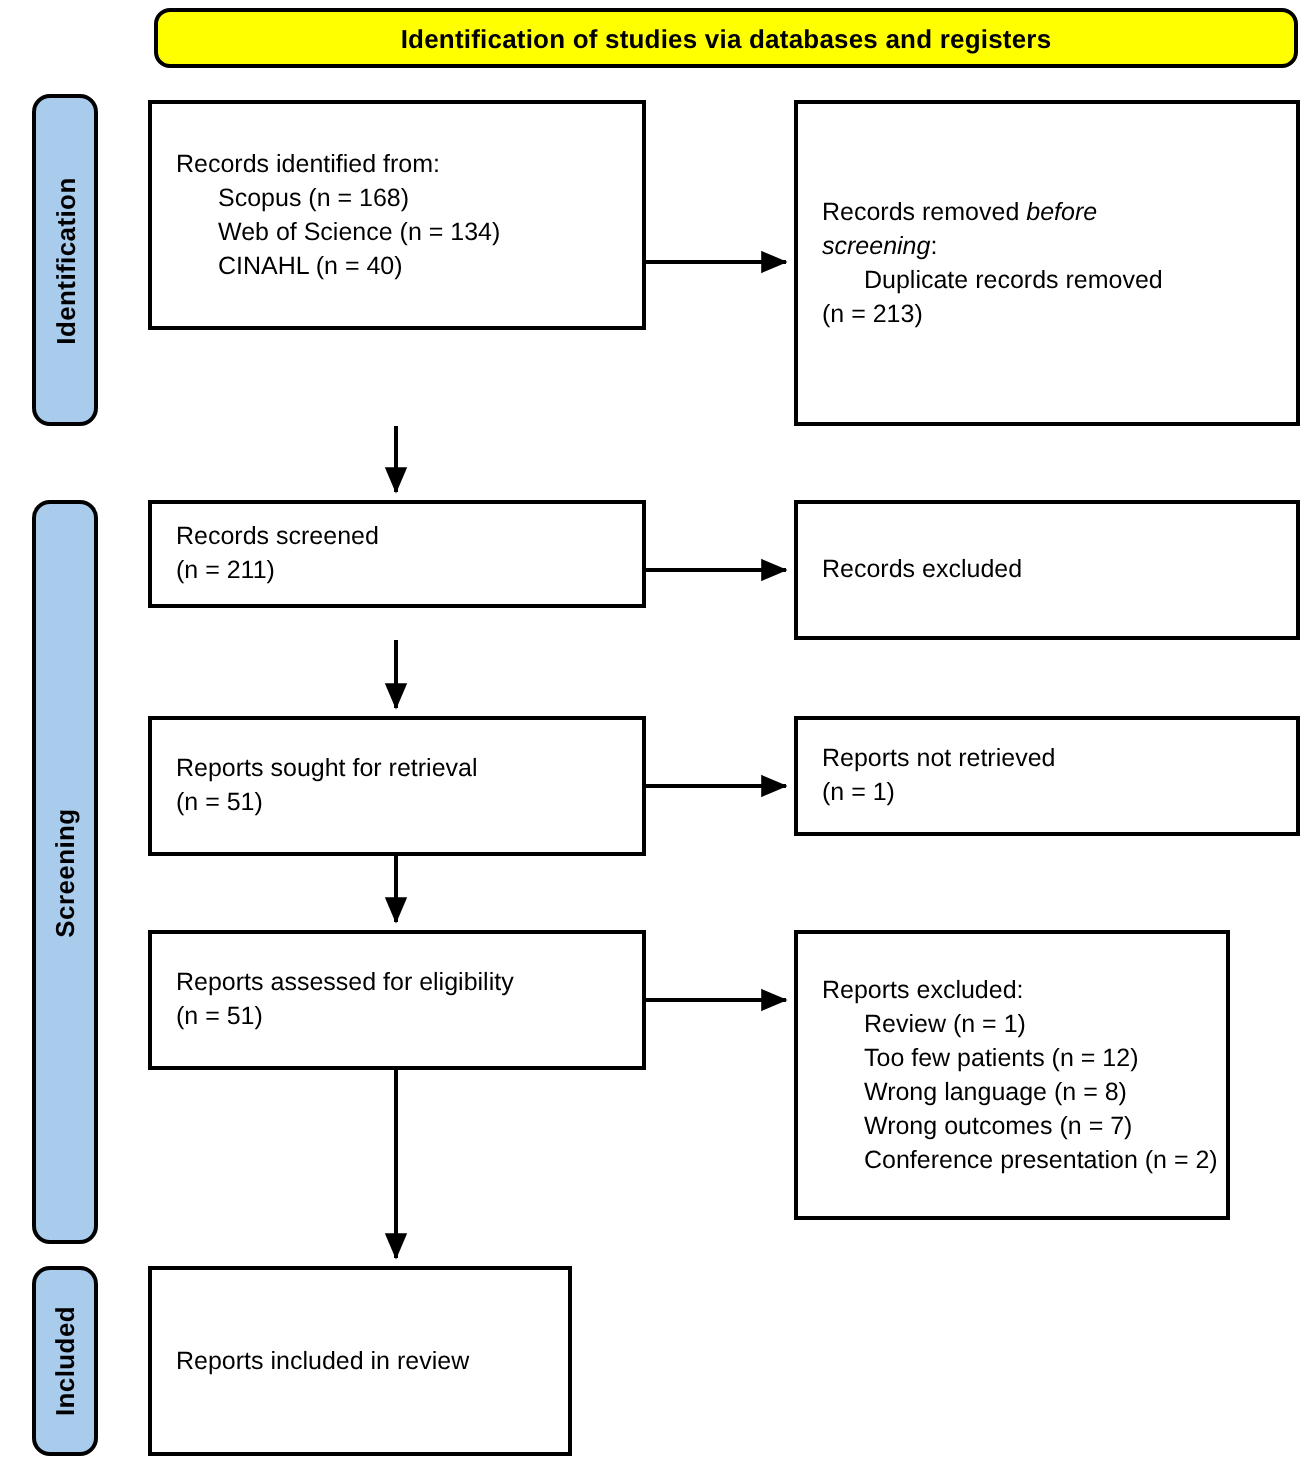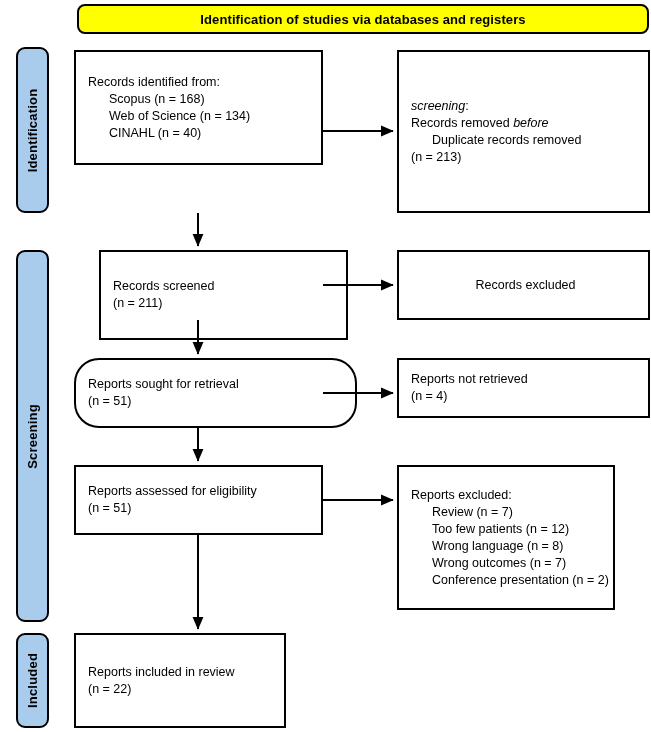--- a/index.html
+++ b/index.html
@@ -91,28 +91,28 @@
     font-size: 12.5px;
     line-height: 17px;
     color: #000000;
     white-space: pre;
   }
   .flow-box p.indent { padding-left: 21px; }
   .flow-box em { font-style: italic; }
 
   
   #box-identified { left: 62px; top: 50px;  width: 249px; height: 115px; }
-  #box-screened   { left: 62px; top: 250px; width: 249px; height: 90px; margin-left: 25px;  }
-  #box-sought     { left: 62px; top: 358px; width: 283px; height: 70px; border-radius: 25px;  }
+  #box-screened   { left: 62px; top: 250px; width: 249px; height: 54px;  }
+  #box-sought     { left: 62px; top: 358px; width: 249px; height: 70px;  }
   #box-assessed   { left: 62px; top: 465px; width: 249px; height: 70px; text-decoration: underline;  }
   #box-included   { left: 62px; top: 633px; width: 212px; height: 95px;  }
 
   
   #box-removed      { left: 385px; top: 50px;  width: 253px; height: 163px; }
-  #box-excl-records { left: 385px; top: 250px; width: 253px; height: 70px; text-align: center;  }
+  #box-excl-records { left: 385px; top: 250px; width: 253px; height: 70px;  }
   #box-not-retrieved{ left: 385px; top: 358px; width: 253px; height: 60px;  }
   #box-excl-reports { left: 385px; top: 465px; width: 218px; height: 145px; padding-left: 29px; }
 
   
   #box-excl-reports .box-inner,
   #box-removed .box-inner {
     top: 50%;
   }
 
   
@@ -147,22 +147,22 @@
     <div class="box-inner">
       <p>Records identified from:</p>
       <p class="indent">Scopus (n = 168)</p>
       <p class="indent">Web of Science (n = 134)</p>
       <p class="indent">CINAHL (n = 40)</p>
     </div>
   </div>
 
   <div class="flow-box" id="box-removed">
     <div class="box-inner">
+      <p><span>Records removed </span><em>before</em></p>
       <p><em>screening</em><span>:</span></p>
-      <p><span>Records removed </span><em>before</em></p>
       <p class="indent">Duplicate records removed</p>
       <p>(n = 213)</p>
     </div>
   </div>
 
   <div class="flow-box" id="box-screened">
     <div class="box-inner">
       <p>Records screened</p>
       <p>(n = 211)</p>
     </div>
@@ -177,46 +177,45 @@
   <div class="flow-box" id="box-sought">
     <div class="box-inner">
       <p>Reports sought for retrieval</p>
       <p>(n = 51)</p>
     </div>
   </div>
 
   <div class="flow-box" id="box-not-retrieved">
     <div class="box-inner">
       <p>Reports not retrieved</p>
-      <p>(n = 4)</p>
+      <p>(n = 1)</p>
     </div>
   </div>
 
   <div class="flow-box" id="box-assessed">
     <div class="box-inner">
       <p>Reports assessed for eligibility</p>
       <p>(n = 51)</p>
     </div>
   </div>
 
   <div class="flow-box" id="box-excl-reports">
     <div class="box-inner">
       <p>Reports excluded:</p>
-      <p class="indent">Review (n = 7)</p>
+      <p class="indent">Review (n = 1)</p>
       <p class="indent">Too few patients (n = 12)</p>
       <p class="indent">Wrong language (n = 8)</p>
       <p class="indent">Wrong outcomes (n = 7)</p>
       <p class="indent">Conference presentation (n = 2)</p>
     </div>
   </div>
 
   <div class="flow-box" id="box-included">
     <div class="box-inner">
       <p>Reports included in review</p>
-      <p>(n = 22)</p>
     </div>
   </div>
 
   <svg id="connectors" viewBox="0 0 651 732">
     <defs>
       <marker id="arrowhead" markerWidth="7" markerHeight="7" refX="6.2" refY="3.2" orient="auto" markerUnits="strokeWidth">
         <path d="M0,0.4 L6.6,3.2 L0,6 z" fill="#000000"></path>
       </marker>
     </defs>
 

